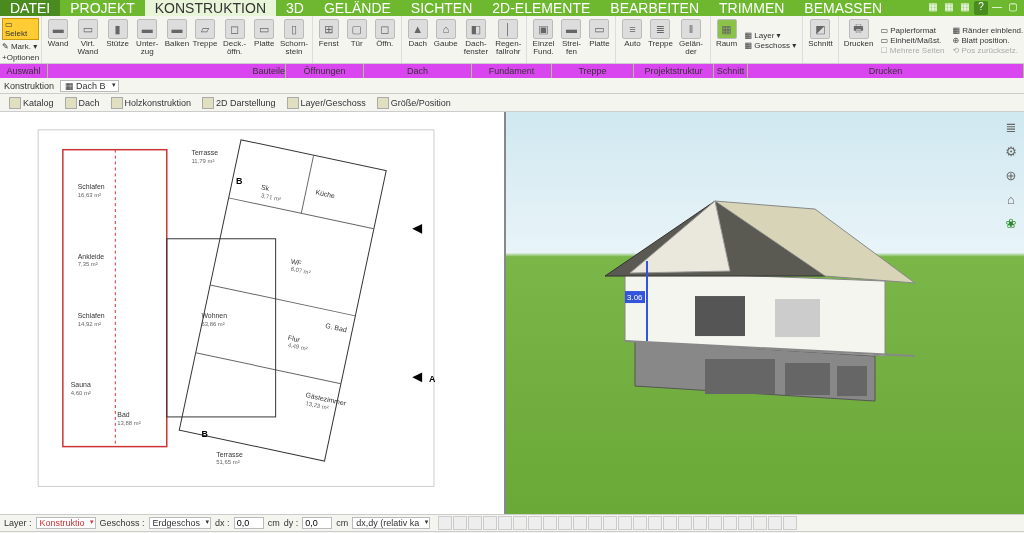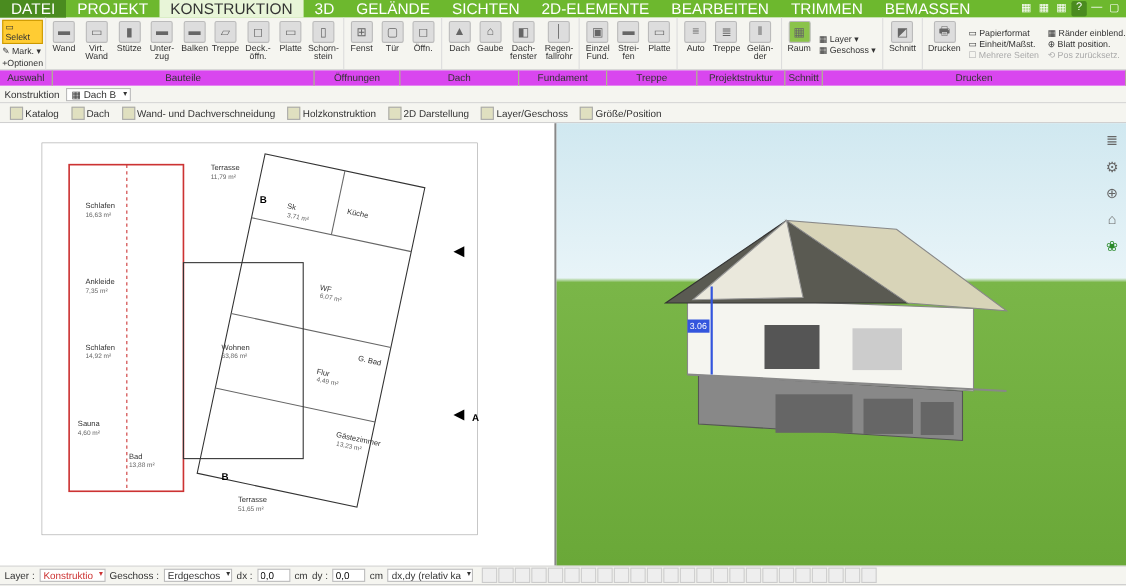--- a/index.html
+++ b/index.html
@@ -228,21 +228,21 @@
     <div class="ribbon-stack">
       <div>▦ <span>Ränder einblend.</span></div>
       <div>⊕ <span>Blatt position.</span></div>
       <div style="color:#aaa;">⟲ <span>Pos zurücksetz.</span></div>
     </div>
   </div>
 </div>
 
 <div class="grouplabels">
   <div class="grouplabel" style="width:48px;">Auswahl</div>
-  <div class="grouplabel" style="width:238px;">Bauteile</div>
+  <div class="grouplabel" style="width:238px;text-align:right;">Bauteile</div>
   <div class="grouplabel" style="width:78px;">Öffnungen</div>
   <div class="grouplabel" style="width:108px;">Dach</div>
   <div class="grouplabel" style="width:80px;">Fundament</div>
   <div class="grouplabel" style="width:82px;">Treppe</div>
   <div class="grouplabel" style="width:80px;">Projektstruktur</div>
   <div class="grouplabel" style="width:34px;">Schnitt</div>
   <div class="grouplabel" style="flex:1;">Drucken</div>
 </div>
 
 <div class="subbar">
@@ -251,24 +251,20 @@
 </div>
 
 <div class="toolbar2">
   <div class="tb2-btn">
       <span class="i"></span>
       <span>Katalog</span>
     </div>
   <div class="tb2-btn">
       <span class="i"></span>
       <span>Dach</span>
-    </div>
-  <div class="tb2-btn">
-      <span class="i"></span>
-      <span>Wand- und Dachverschneidung</span>
     </div>
   <div class="tb2-btn">
       <span class="i"></span>
       <span>Holzkonstruktion</span>
     </div>
   <div class="tb2-btn">
       <span class="i"></span>
       <span>2D Darstellung</span>
     </div>
   <div class="tb2-btn">

